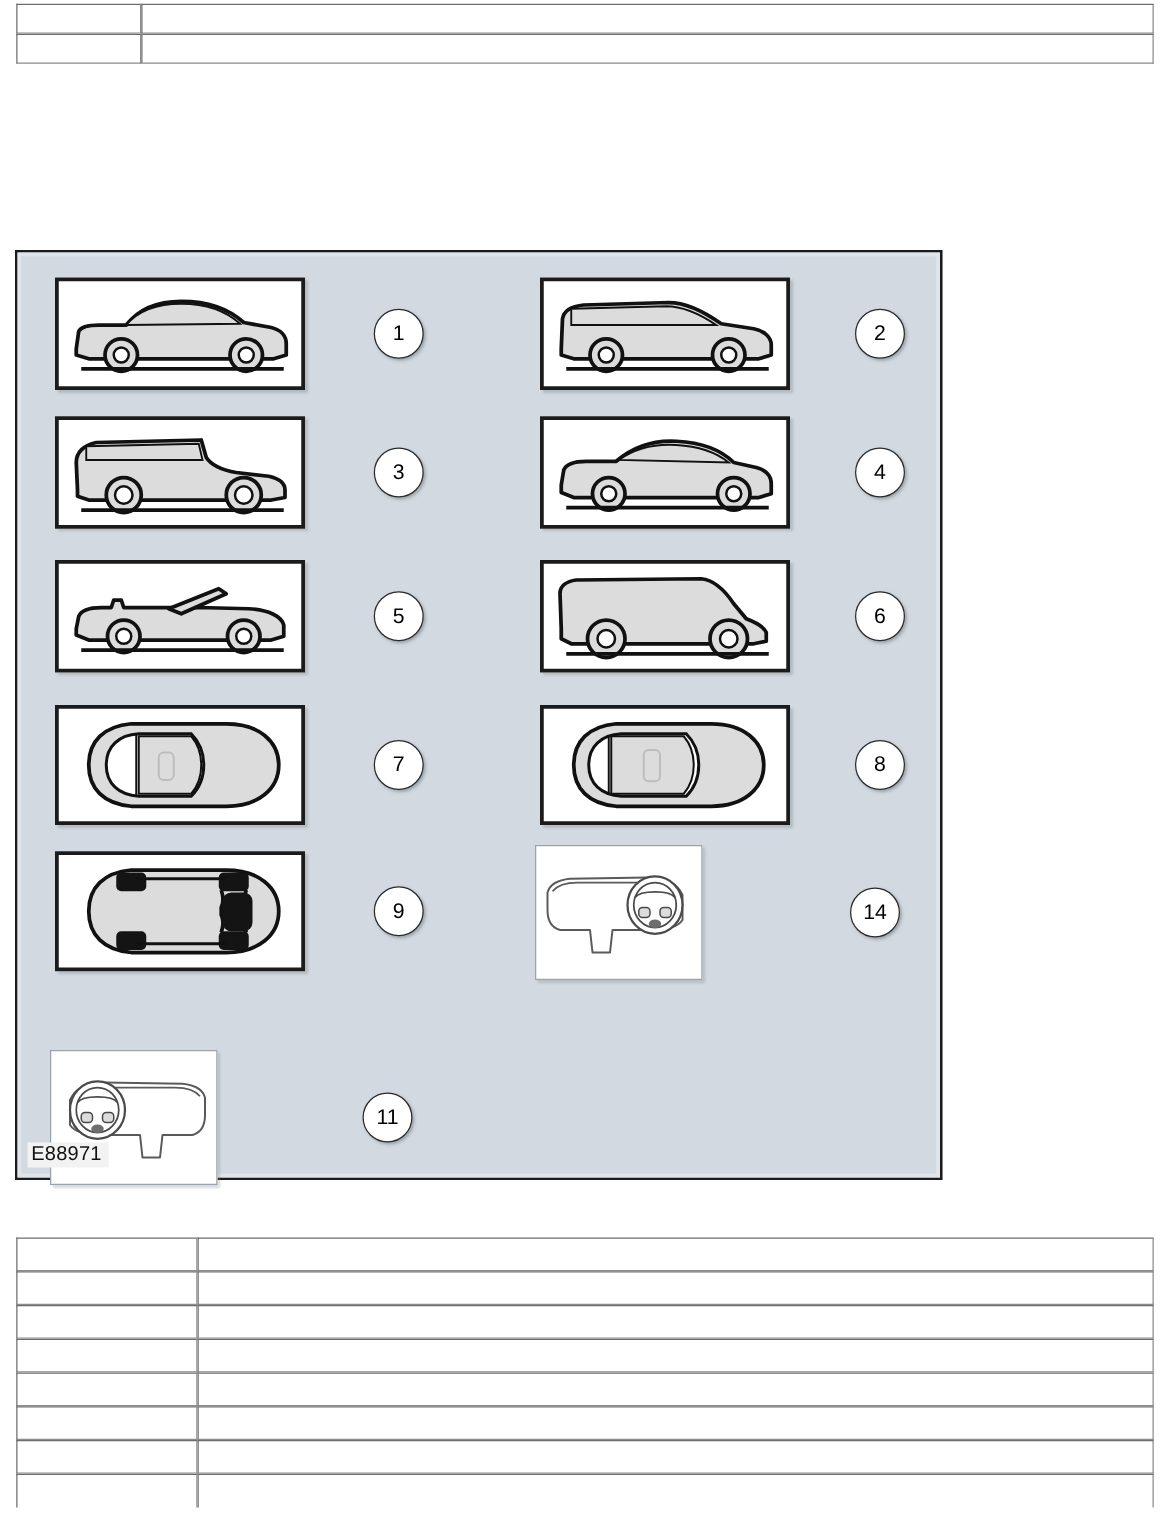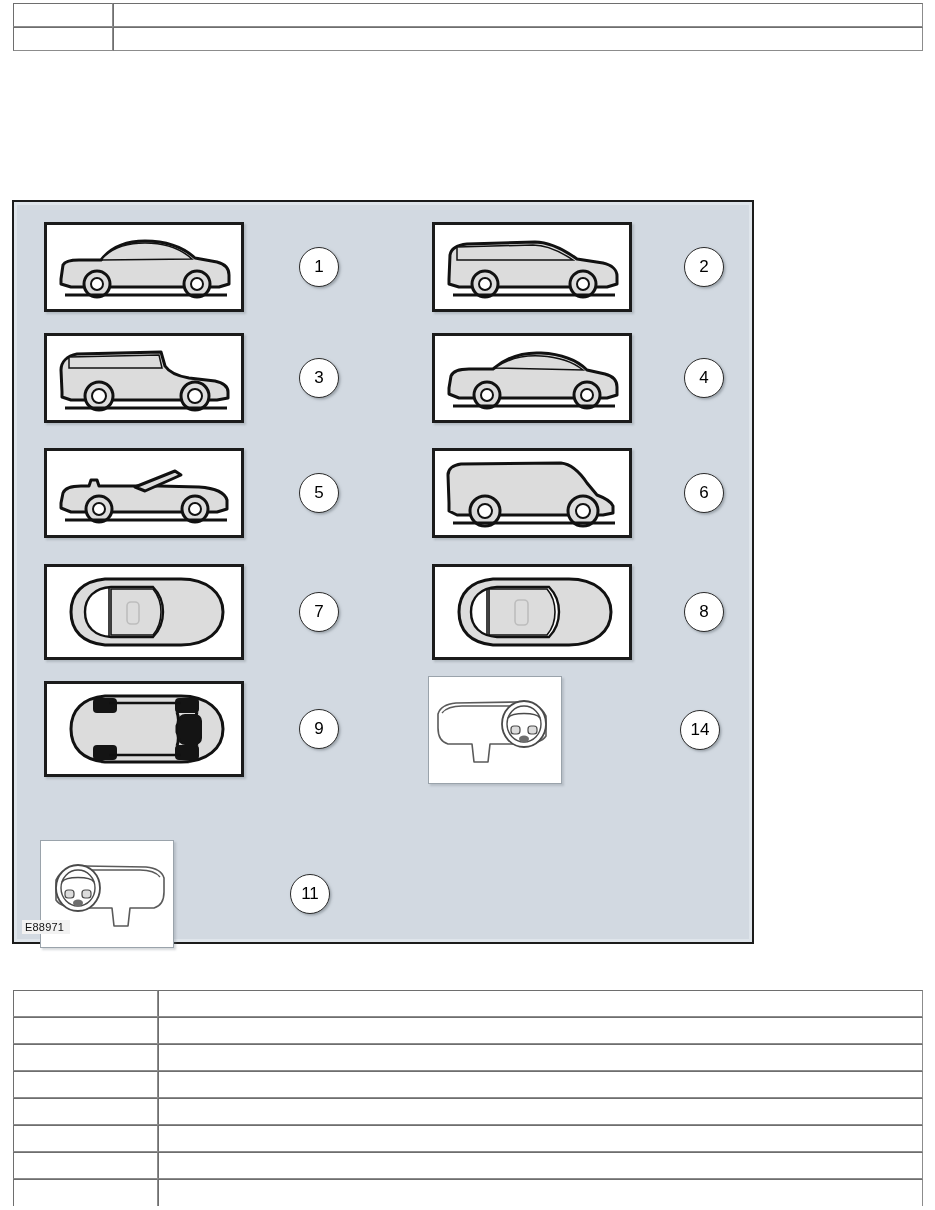--- a/index.html
+++ b/index.html
@@ -124,21 +124,21 @@
     box-shadow: 1.5px 1.5px 2.5px rgba(110,118,126,0.55);
     box-sizing: border-box;
   }
 
   .ref-label {
     position: absolute;
     left: 8px;
     bottom: 8px;
     background: #f2f2f2;
     color: #111;
-    font-size: 11px;
+    font-size: 16px;
     font-family: "Liberation Sans", sans-serif;
     padding: 1px 6px 1px 3px;
     letter-spacing: 0.2px;
     z-index: 5;
   }
 </style>
 </head>
 <body>
 
 <table id="top-table" class="doc-table">

